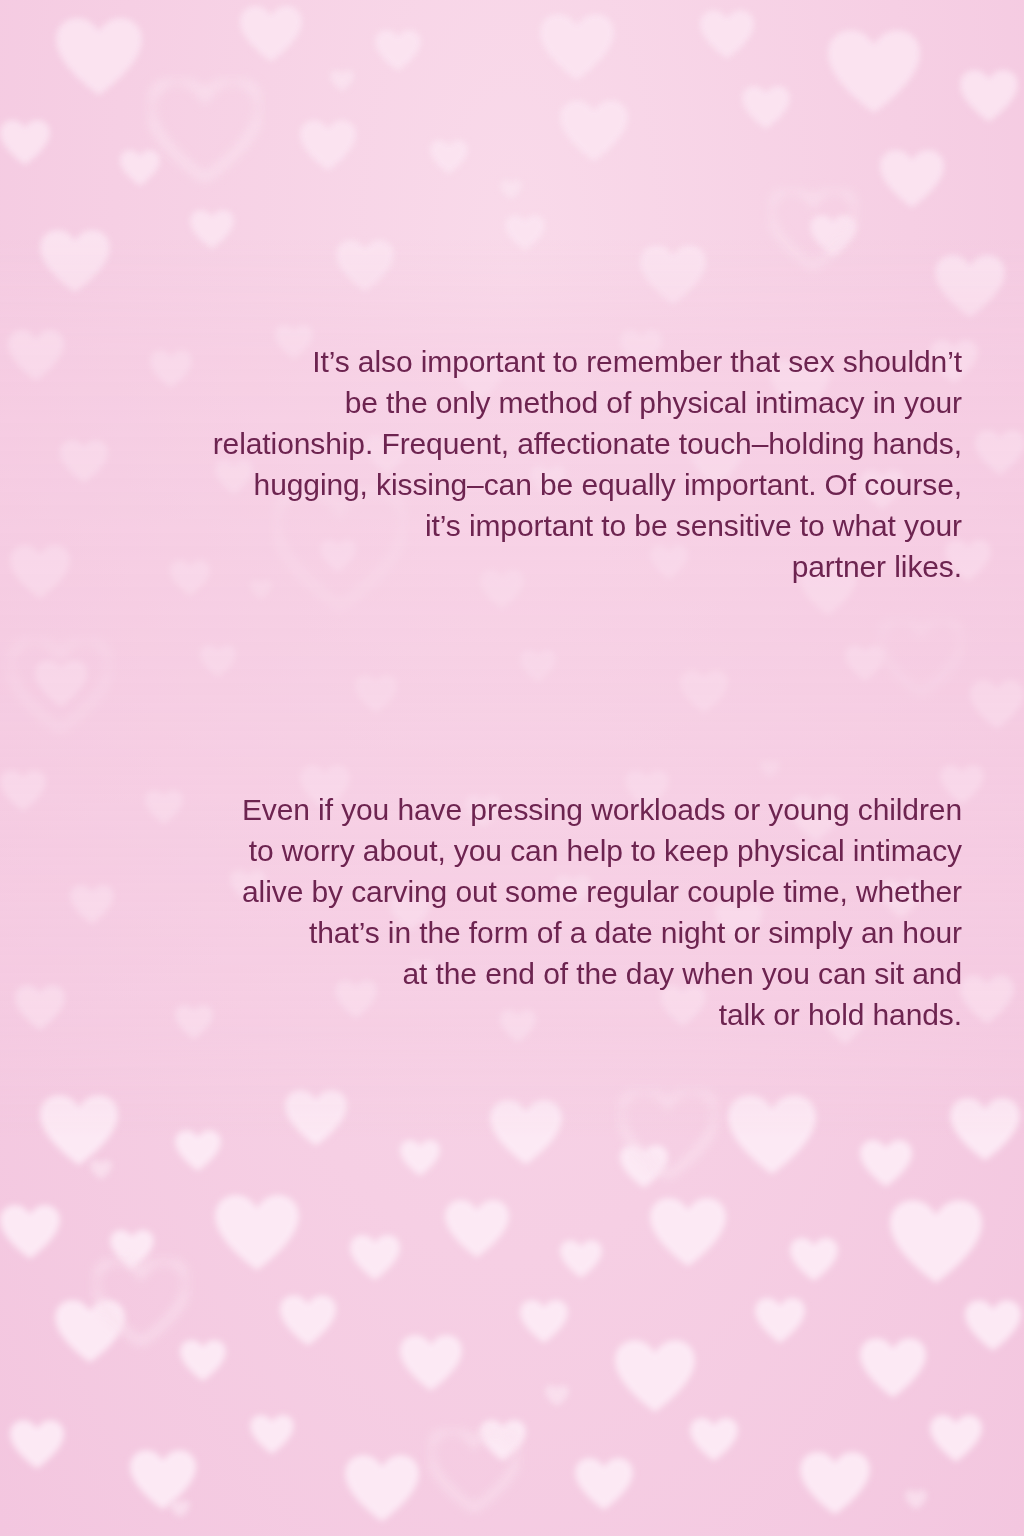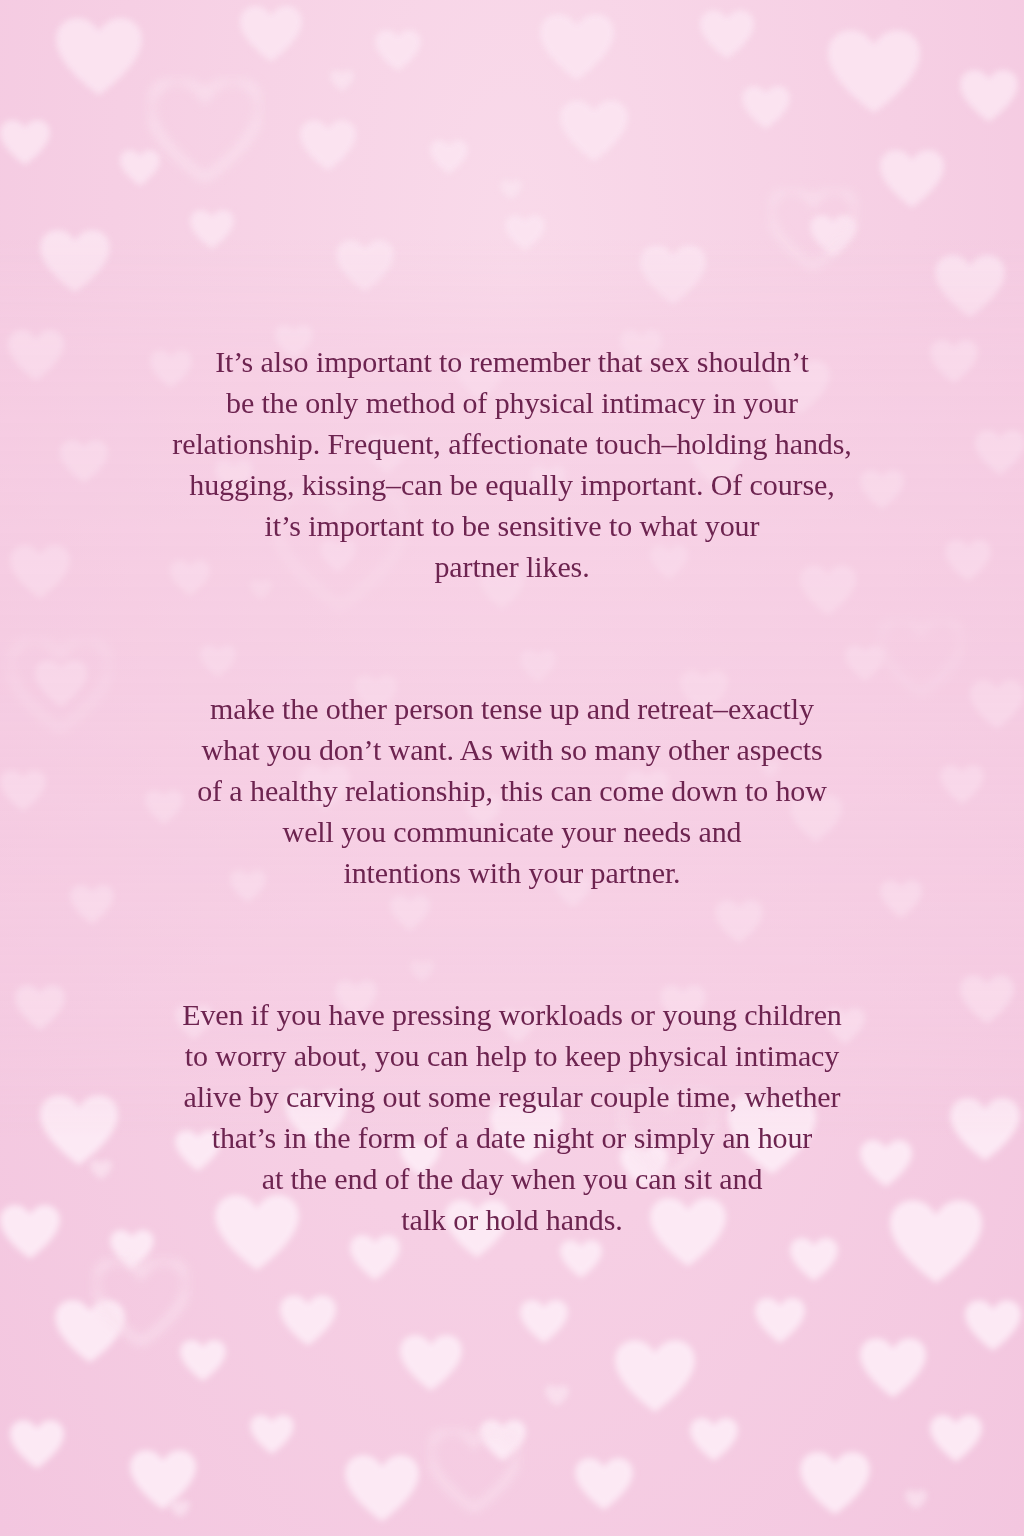--- a/index.html
+++ b/index.html
@@ -61,27 +61,28 @@
   #content {
     position: absolute;
     left: 62px;
     top: 300px;
     width: 900px;
     text-align: center;
     color: #6d2450;
   }
 
   .para {
-    font-family: Liberation Serif, serif;
+    font-family: Liberation Sans, sans-serif;
     font-size: 30px;
     line-height: 41px;
     letter-spacing: -0.1px;
     color: #6d2450;
     margin: 0;
     white-space: pre-line;
+    text-align: right;
   }
   .para + .para {
     margin-top: 60px;
   }
   .para .lead {
     font-weight: bold;
     color: #6b1f47;
   }
   .para .body-text {
     font-weight: normal;
@@ -255,25 +256,20 @@
     <p class="para">
       <span class="body-text">It’s also important to remember that sex shouldn’t
 be the only method of physical intimacy in your
 relationship. Frequent, affectionate touch–holding hands,
 hugging, kissing–can be equally important. Of course,
 it’s important to be sensitive to what your
 partner likes.</span>
     </p>
 
     <p class="para">
-      <span class="body-text">make the other person tense up and retreat–exactly
-what you don’t want. As with so many other aspects
-of a healthy relationship, this can come down to how
-well you communicate your needs and
-intentions with your partner.</span>
     </p>
 
     <p class="para">
       <span class="body-text">Even if you have pressing workloads or young children
 to worry about, you can help to keep physical intimacy
 alive by carving out some regular couple time, whether
 that’s in the form of a date night or simply an hour
 at the end of the day when you can sit and
 talk or hold hands.</span>
     </p>

